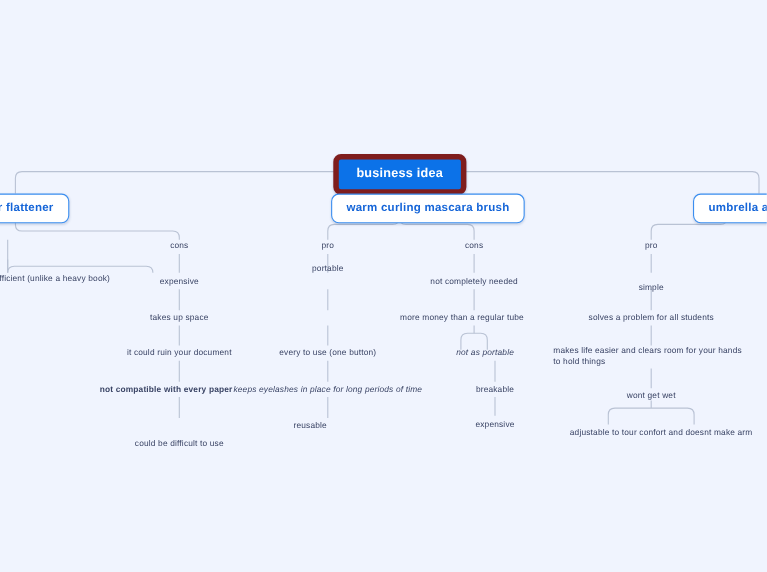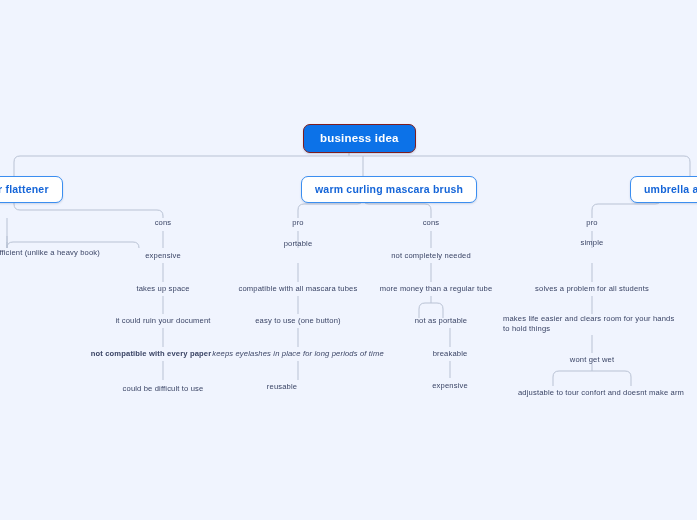--- a/index.html
+++ b/index.html
@@ -27,29 +27,30 @@
     height: 520px;
     pointer-events: none;
   }
   .node {
     position: absolute;
     box-sizing: border-box;
     white-space: nowrap;
   }
   .root-node {
     background: #0c72e8;
-    border: 1px solid #7f1d1d;
+    border: 5px solid #7f1d1d;
     border-radius: 7px;
     color: #ffffff;
     font-size: 11.5px;
     font-weight: bold;
     letter-spacing: 0.2px;
     padding: 7px 16px 8px 16px;
     box-shadow: 0 1px 2px rgba(40,70,130,0.22);
     text-align: center;
+    margin-top: 16px;
   }
   .branch-node {
     background: #ffffff;
     border: 1.3px solid #3b8ef0;
     border-radius: 7px;
     color: #1565d8;
     font-size: 10.5px;
     font-weight: bold;
     letter-spacing: 0.2px;
     padding: 6px 13px 7px 13px;
@@ -132,49 +133,48 @@
   <div class="node leaf-node" style="left:-103px; top:248px; width:203px; text-align:right;">and efficient (unlike a heavy book)</div>
 
   <div class="node leaf-node" style="left:113px; top:251px; width:100px;">expensive</div>
 
   <div class="node leaf-node" style="left:113px; top:284px; width:100px;">takes up space</div>
 
   <div class="node leaf-node" style="left:98px; top:316px; width:130px;">it could ruin your document</div>
 
   <div class="node leaf-node" style="left:81px; top:349px; width:140px;font-weight:bold;">not compatible with every paper</div>
 
-  <div class="node leaf-node" style="left:103px; top:384px; width:120px;">could be difficult to use</div>
+  <div class="node leaf-node" style="left:103px; top:398px; width:120px;">could be difficult to use</div>
 
   <div class="node leaf-node" style="left:248px; top:218px; width:100px;">pro</div>
 
   <div class="node leaf-node" style="left:248px; top:239px; width:100px;">portable</div>
 
-  <div class="node leaf-node" style="left:223px; top:284px; width:150px;">compatible with all mascara tubes</div>
 
-  <div class="node leaf-node" style="left:238px; top:316px; width:120px;">easy to use (one button)</div>
+  <div class="node leaf-node" style="left:238px; top:316px; width:120px;">every to use (one button)</div>
 
   <div class="node leaf-node" style="left:208px; top:349px; width:180px;font-style:italic;">keeps eyelashes in place for long periods of time</div>
 
   <div class="node leaf-node" style="left:237px; top:382px; width:90px;">reusable</div>
 
   <div class="node leaf-node" style="left:381px; top:218px; width:100px;">cons</div>
 
   <div class="node leaf-node" style="left:376px; top:251px; width:110px;">not completely needed</div>
 
-  <div class="node leaf-node" style="left:366px; top:284px; width:140px;">more money than a regular tube</div>
+  <div class="node leaf-node" style="left:350px; top:284px; width:140px;">more money than a regular tube</div>
 
-  <div class="node leaf-node" style="left:391px; top:316px; width:100px;">not as portable</div>
+  <div class="node leaf-node" style="left:391px; top:316px; width:100px;font-style:italic;">not as portable</div>
 
   <div class="node leaf-node" style="left:400px; top:349px; width:100px;">breakable</div>
 
   <div class="node leaf-node" style="left:400px; top:381px; width:100px;">expensive</div>
 
   <div class="node leaf-node" style="left:542px; top:218px; width:100px;">pro</div>
 
-  <div class="node leaf-node" style="left:542px; top:238px; width:100px;">simple</div>
+  <div class="node leaf-node" style="left:542px; top:257px; width:100px;">simple</div>
 
   <div class="node leaf-node wrapped" style="left:503px; top:314px; width:180px; text-align:left;">makes life easier and clears room for your hands to hold things</div>
 
   <div class="node leaf-node" style="left:512px; top:284px; width:160px;">solves a problem for all students</div>
 
   <div class="node leaf-node" style="left:552px; top:355px; width:80px;">wont get wet</div>
 
   <div class="node leaf-node" style="left:518px; top:388px; width:226px; text-align:left;">adjustable to tour confort and doesnt make arm</div>
 
 </div>

